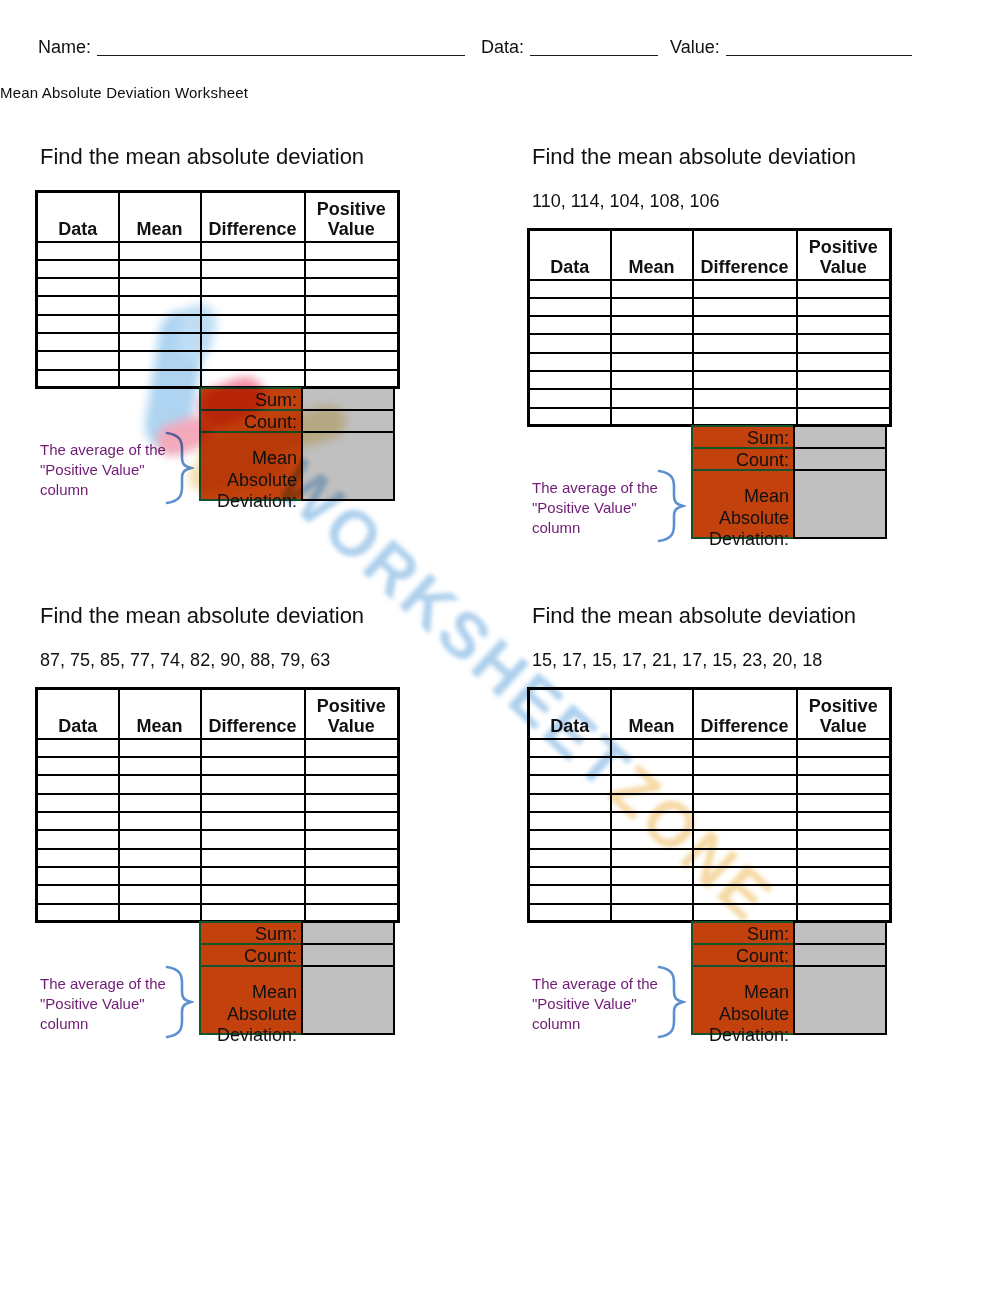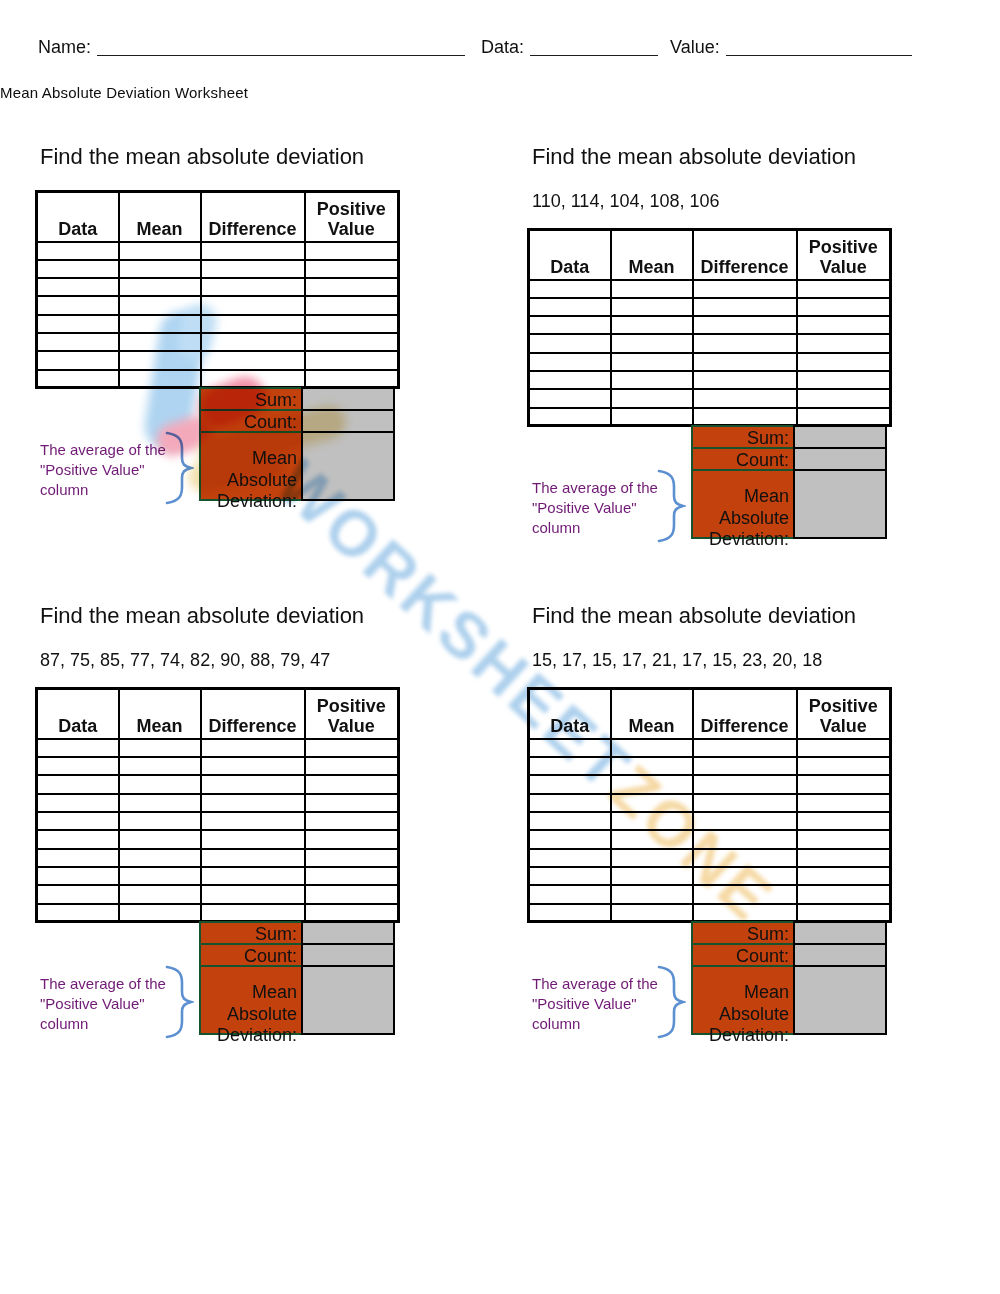--- a/index.html
+++ b/index.html
@@ -287,21 +287,21 @@
           <span>column</span>
         </div>
         <svg class="brace" viewBox="0 0 30 76" fill="none">
           <path d="M3 3 C16 5 18 11 18 19 L18 28 C18 34 20 36 27 38 C20 40 18 42 18 48 L18 57 C18 65 16 71 3 73" stroke="#5D90D1" stroke-width="2.6" stroke-linecap="round" fill="none"></path>
         </svg>
       </div>
     </section>
 
     <section class="problem">
       <div class="prompt">Find the mean absolute deviation</div>
-      <div class="numbers">87, 75, 85, 77, 74, 82, 90, 88, 79, 47</div>
+      <div class="numbers">87, 75, 85, 77, 74, 82, 90, 88, 79, 63</div>
       <table class="mad">
         <colgroup>
             <col class="c-data">
             <col class="c-mean">
             <col class="c-diff">
             <col class="c-pos">
           </colgroup>
         <thead>
           <tr>
             <th>Data</th>

